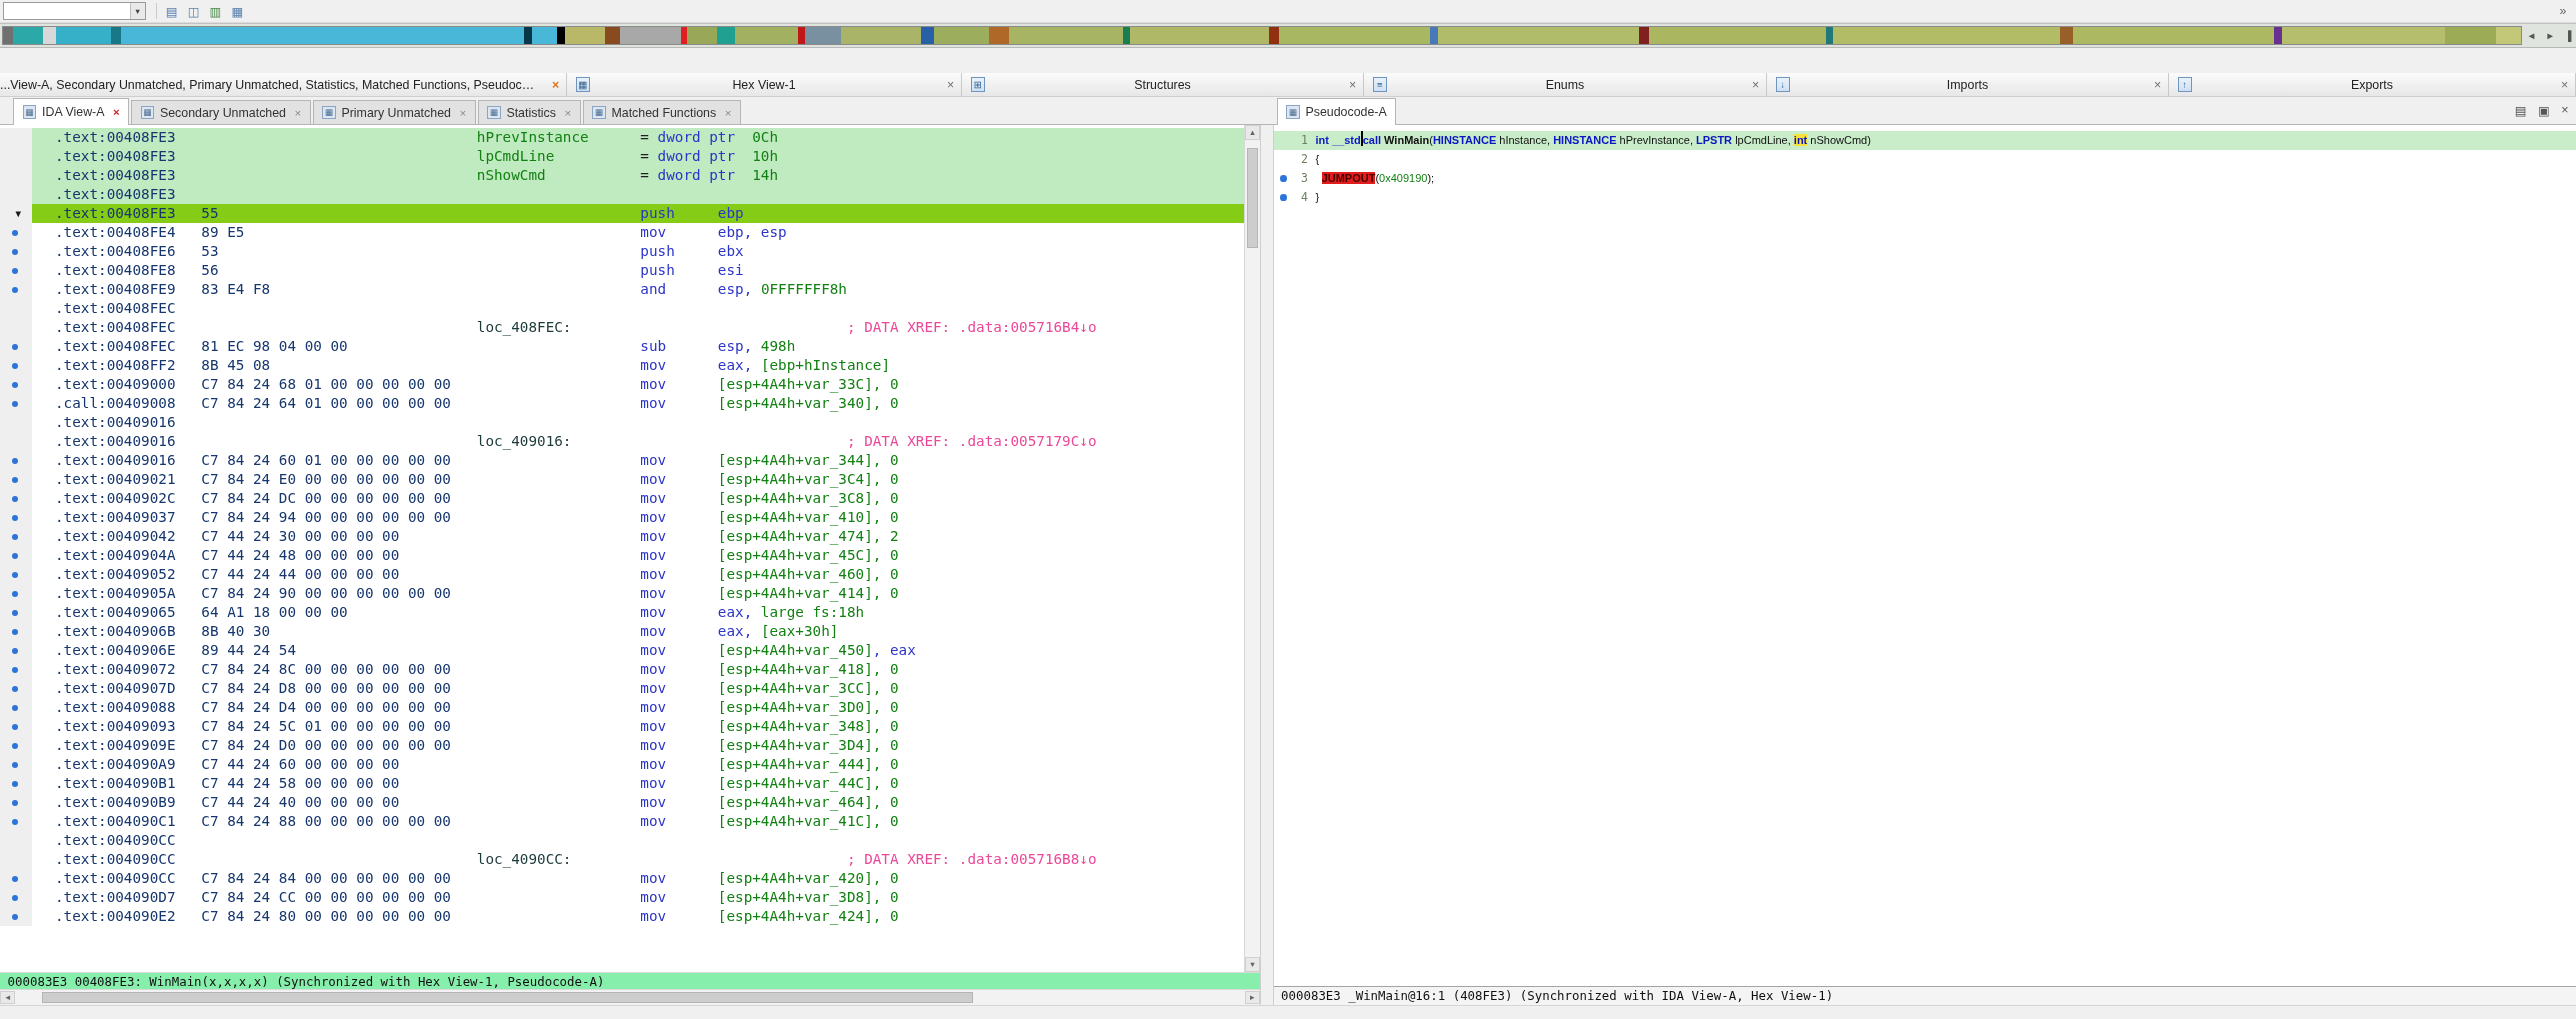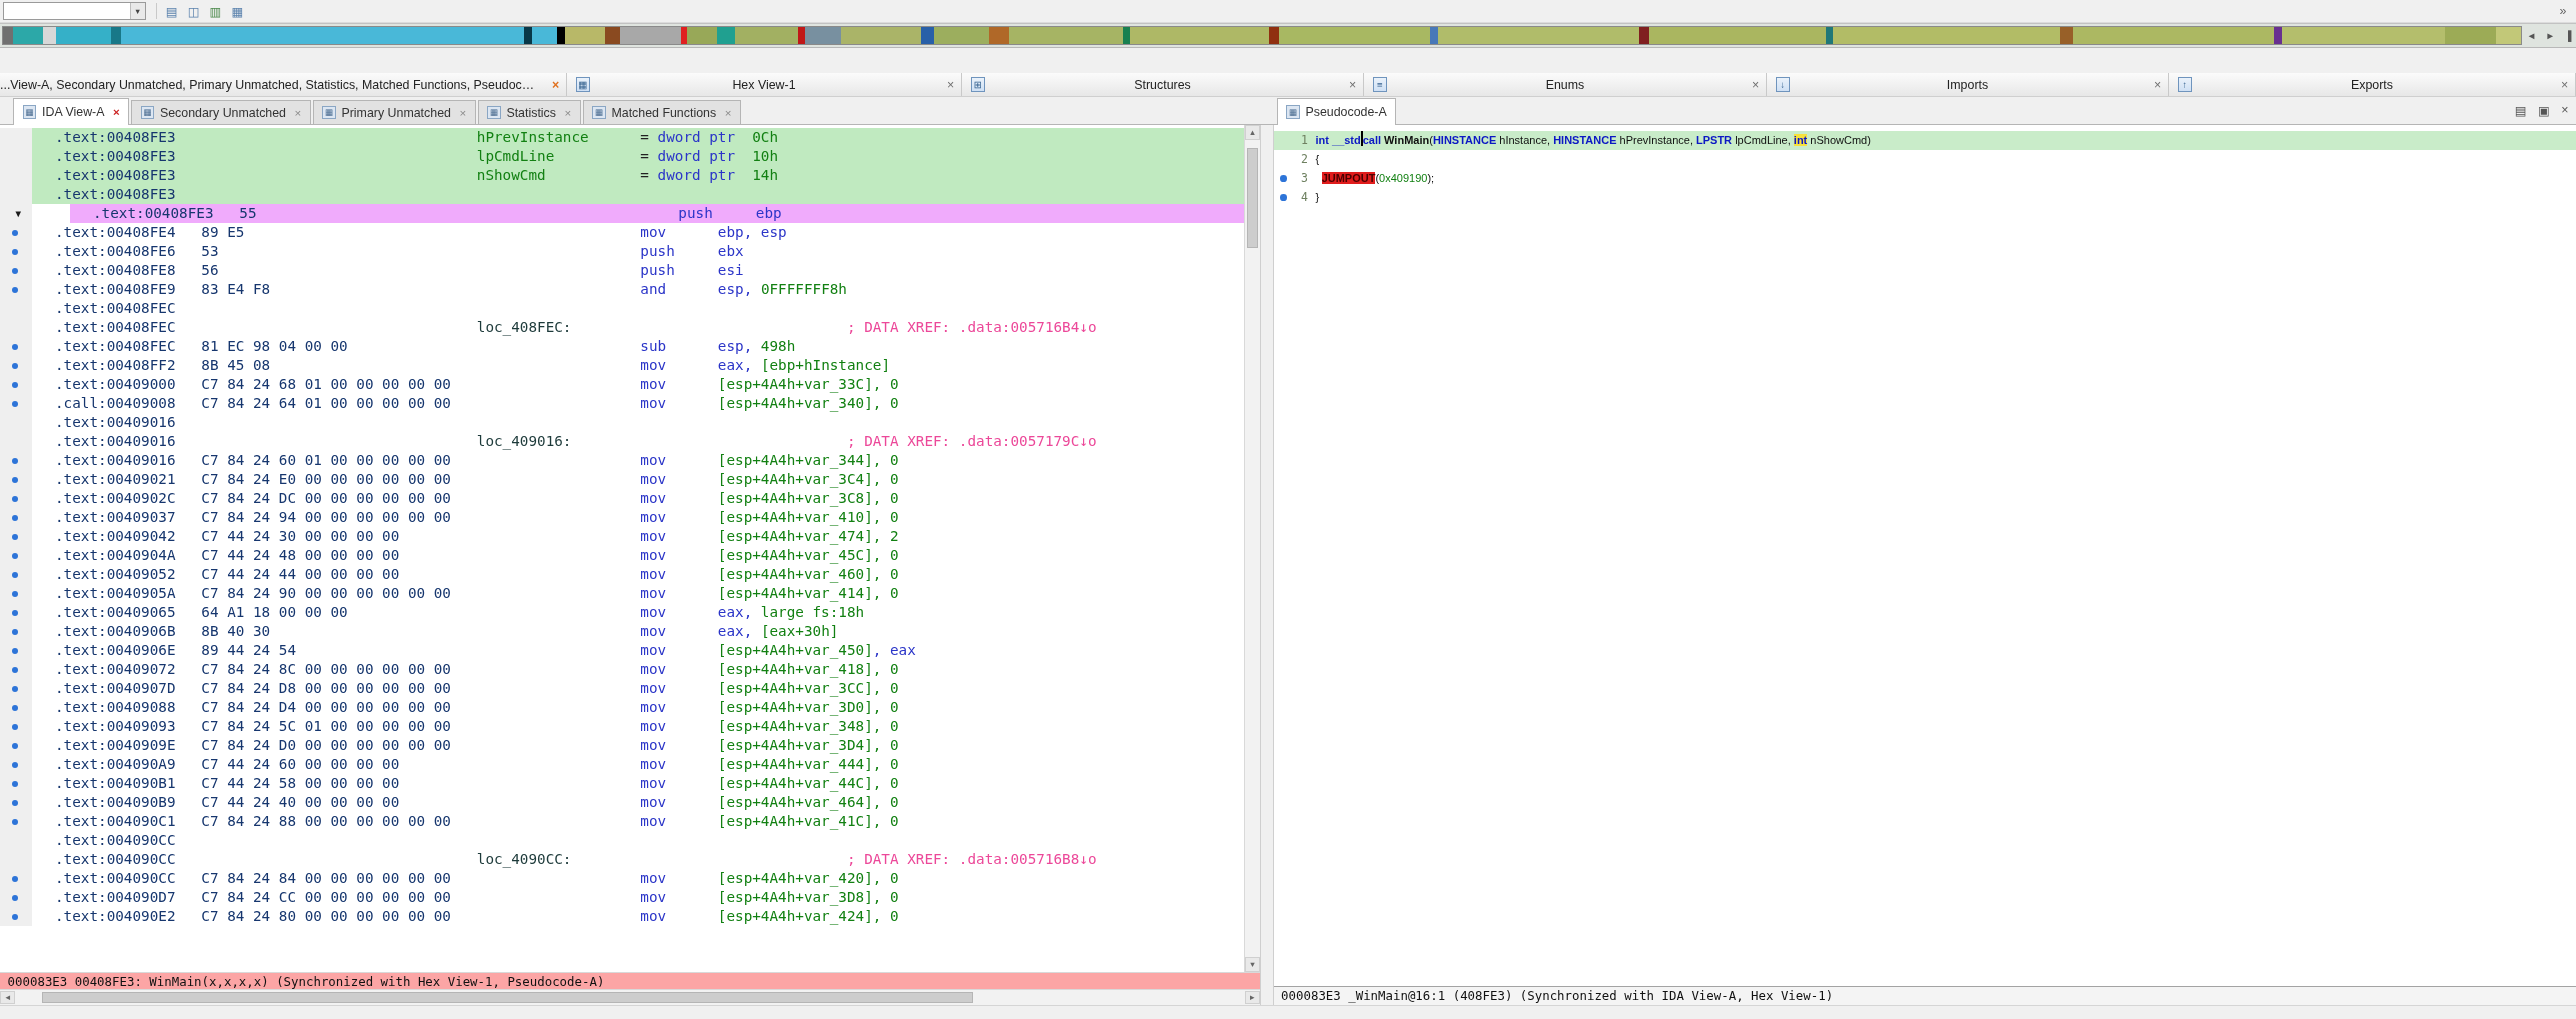--- a/index.html
+++ b/index.html
@@ -49,38 +49,38 @@
   .main { flex:1; display:flex; min-height:0; }
   .lp { width:1261px; flex:none; display:flex; flex-direction:column; background:#fff; border-right:1px solid #cfcfcf; }
   .lp-content { flex:1; position:relative; overflow:hidden; padding-top:2.9px; }
   .drow { display:flex; height:19px; line-height:19px; }
   .dmargin { width:32px; background:#efefef; position:relative; flex:none; }
   .dot { position:absolute; left:11.5px; top:6.7px; width:6.7px; height:6.7px; border-radius:50%; background:#2d74d8; }
   .pdot { position:absolute; left:6.7px; top:6.7px; width:6.7px; height:6.7px; border-radius:50%; background:#2d74d8; }
   .arrow { position:absolute; left:13.4px; top:0; font-size:9.6px; color:#1a1a1a; }
   .dline { flex:1; padding-left:23px; white-space:pre; font-family:"DejaVu Sans Mono", monospace; font-size:14.3px; }
   .hl-blk .dline { background:#c0eac0; }
-  .hl-sel .dline { background:#f0abfc;margin-left:38px; }
+  .hl-sel .dline { background:#84cc16; }
   .c-addr  { color:#16366e; }
   .c-bytes { color:#16366e; }
   .c-mnem  { color:#2b35c8; }
   .c-r     { color:#2b35c8; }
   .c-k     { color:#2b35c8; }
   .c-m     { color:#128012; }
   .c-n     { color:#128012; }
   .c-v     { color:#128012; }
   .c-lbl   { color:#1d3a3a; }
   .c-p     { color:#202020; }
   .c-cmt   { color:#ec4899; }
 
   .vscroll { position:absolute; right:0; top:0; bottom:0; width:16px; background:#f2f2f2; border-left:1px solid #d9d9d9; display:flex; flex-direction:column; }
   .sb-btn { height:15.3px; width:100%; display:flex; align-items:center; justify-content:center; font-size:7.6px; color:#666; background:#e9e9e9; border:1px solid #d0d0d0; flex:none; }
   .vtrack { flex:1; position:relative; }
   .vthumb { position:absolute; top:7.6px; left:1.9px; right:1.9px; height:100px; background:#cdcdcd; border:1px solid #b5b5b5; }
-  .lp-status { height:17px; background:#fca5a5; border-top:1px solid #d9d9d9; font:12.4px "DejaVu Sans Mono", monospace; color:#111; display:flex; align-items:center; padding-left:7.6px; flex:none; white-space:pre; }
+  .lp-status { height:17px; background:#86efac; border-top:1px solid #d9d9d9; font:12.4px "DejaVu Sans Mono", monospace; color:#111; display:flex; align-items:center; padding-left:7.6px; flex:none; white-space:pre; }
   .lp-hscroll { height:15.3px; background:#f2f2f2; border-top:1px solid #d9d9d9; display:flex; align-items:center; flex:none; }
   .lp-hscroll .sb-btn { width:15.3px; height:13.4px; }
   .htrack { flex:1; position:relative; height:11.5px; margin:0 1.9px; }
   .hthumb { position:absolute; left:2%; width:76%; top:0; height:11.5px; background:#cdcdcd; border:1px solid #b5b5b5; }
 
   .splitter { width:11.5px; background:#f0f0f0; flex:none; }
 
   .rp { flex:1; display:flex; flex-direction:column; background:#fff; border-left:1px solid #cfcfcf; min-width:0; }
   .rp-content { flex:1; padding-top:5.7px; overflow:hidden; }
   .prow { display:flex; height:19px; line-height:19px; position:relative; }

